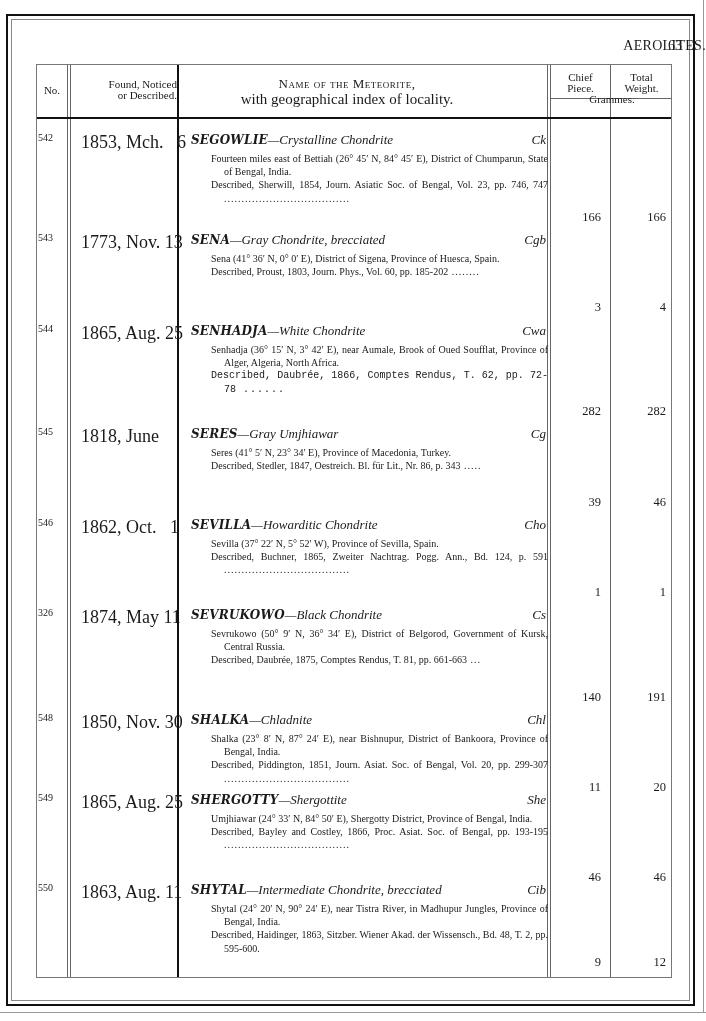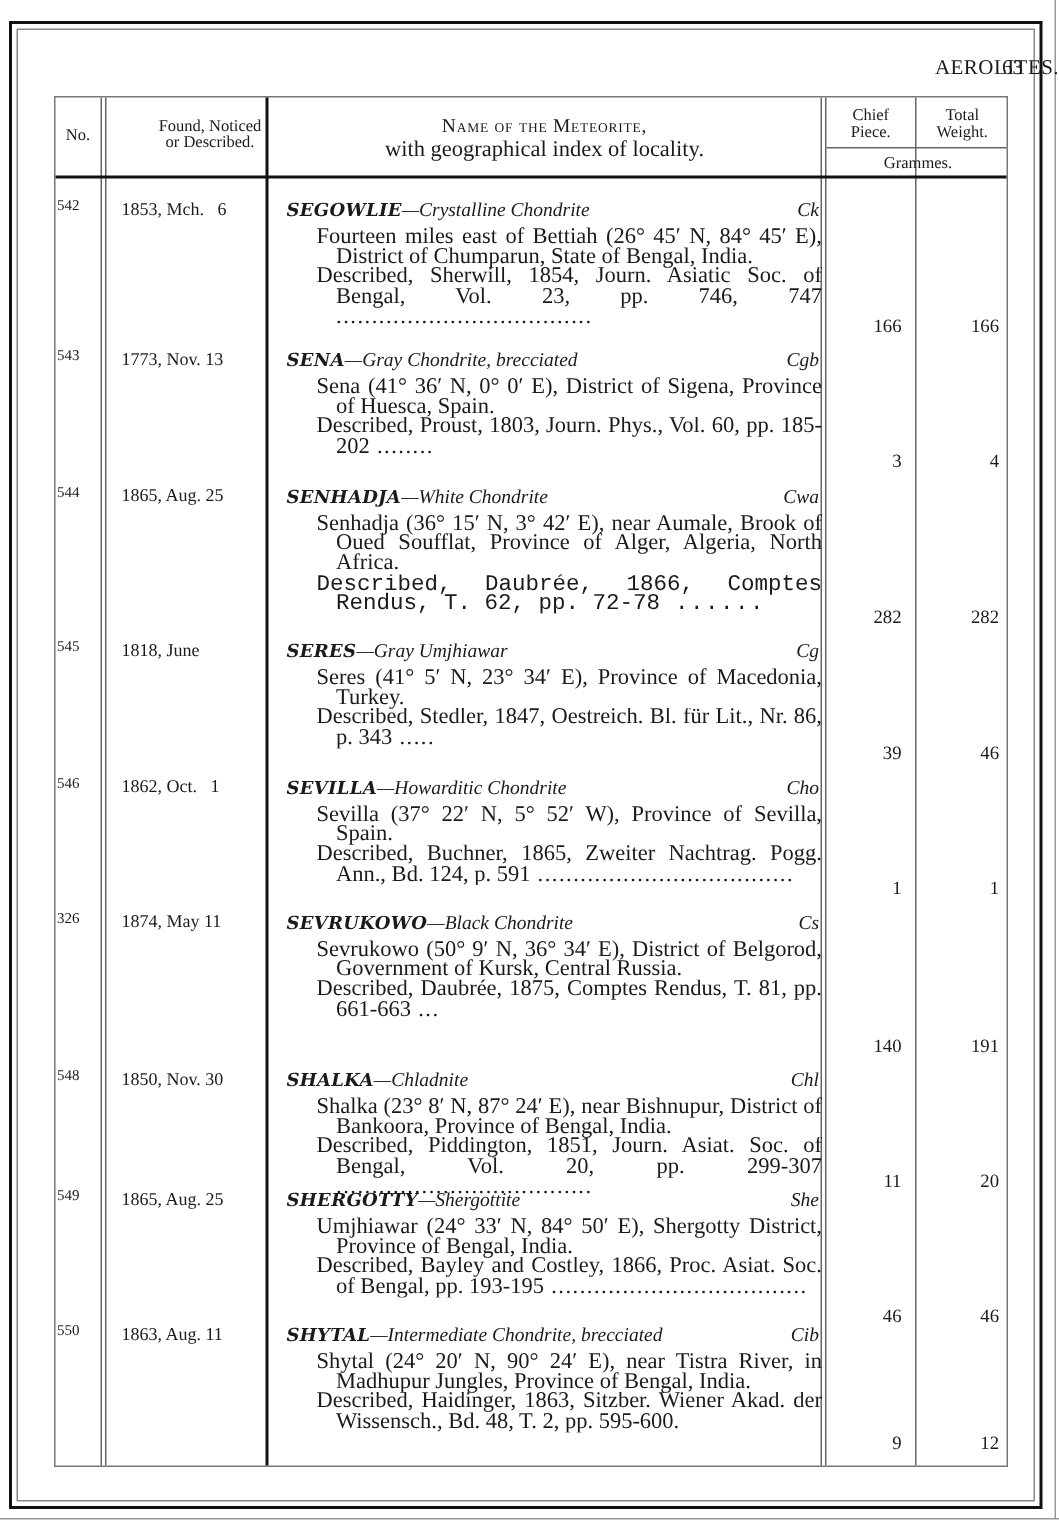--- a/index.html
+++ b/index.html
@@ -19,37 +19,37 @@
     .table { position: absolute; left: 36px; top: 64px; width: 636px; height: 914px;
       border: 1px solid #777; box-sizing: border-box; }
     .vline { position: absolute; top: 0; bottom: 0; width: 1px; background: #666; }
     .vline.thick { width: 2px; background: #111; }
     .hrule-head { position: absolute; left: 0; right: 0; top: 52px; height: 2px; background: #111; }
     .hrule-gram { position: absolute; left: 514px; right: 0; top: 33px; height: 1px; background: #666; }
 
     .hcell { position: absolute; text-align: center; font-family: "Liberation Serif", serif;
       font-size: 11px; line-height: 11px; }
     .h-no { left: 0; width: 30px; top: 20px; }
-    .h-found { left: 50px; width: 106px; top: 14px; }
-    .h-name { left: 142px; width: 368px; top: 13px; }
+    .h-found { left: 34px; width: 106px; top: 14px; text-align: right; }
+    .h-name { left: 126px; width: 368px; top: 13px; }
     .h-name .sc { font-size: 13px; letter-spacing: 0.5px; }
     .h-name .small-caps { font-variant: small-caps; }
     .h-name .sub { font-size: 15px; display: block; margin-top: 4px; }
     .h-chief { left: 514px; width: 59px; top: 7px; }
     .h-total { left: 573px; width: 63px; top: 7px; }
-    .h-gram { left: 514px; width: 122px; top: 39px; }
+    .h-gram { left: 514px; width: 122px; top: 29px; }
 
     .row { position: absolute; left: 0; width: 636px; }
     .c-no { position: absolute; left: 1px; top: 0; font-family: "Liberation Serif", serif; font-size: 10px; }
-    .c-date { position: absolute; left: 44px; width: 130px; top: 0; font-family: "Liberation Serif", serif; font-size: 12px; white-space: pre; }
+    .c-date { position: absolute; left: 44px; width: 130px; top: 0; font-family: "Liberation Serif", serif; font-size: 18px; white-space: pre; }
     .c-title { position: absolute; left: 154px; width: 355px; top: 0; font-family: "Liberation Serif", serif; font-size: 13px; font-style: italic; }
     .c-title b { font-family: "DejaVu Serif", serif; font-weight: bold; font-size: 12px; letter-spacing: 0.2px; }
     .c-class { position: absolute; right: 0; top: 0; }
     .c-desc { position: absolute; left: 174px; width: 337px; top: 20px; font-family: "Liberation Serif", serif;
-      font-size: 15px; line-height: 13.2px; text-align: justify; }
+      font-size: 10px; line-height: 13.2px; text-align: justify; }
     .c-desc p { margin: 0; padding-left: 13px; text-indent: -13px; }
     .c-desc .dots { letter-spacing: 1px; }
     .c-chief { position: absolute; left: 514px; width: 50px; text-align: right; font-family: "Liberation Serif", serif; font-size: 12.5px; }
     .c-total { position: absolute; left: 573px; width: 56px; text-align: right; font-family: "Liberation Serif", serif; font-size: 12.5px; }
   </style>
 </head>
 <body>
 
 <div class="frame-outer"></div>
 <div class="frame-inner"></div>

